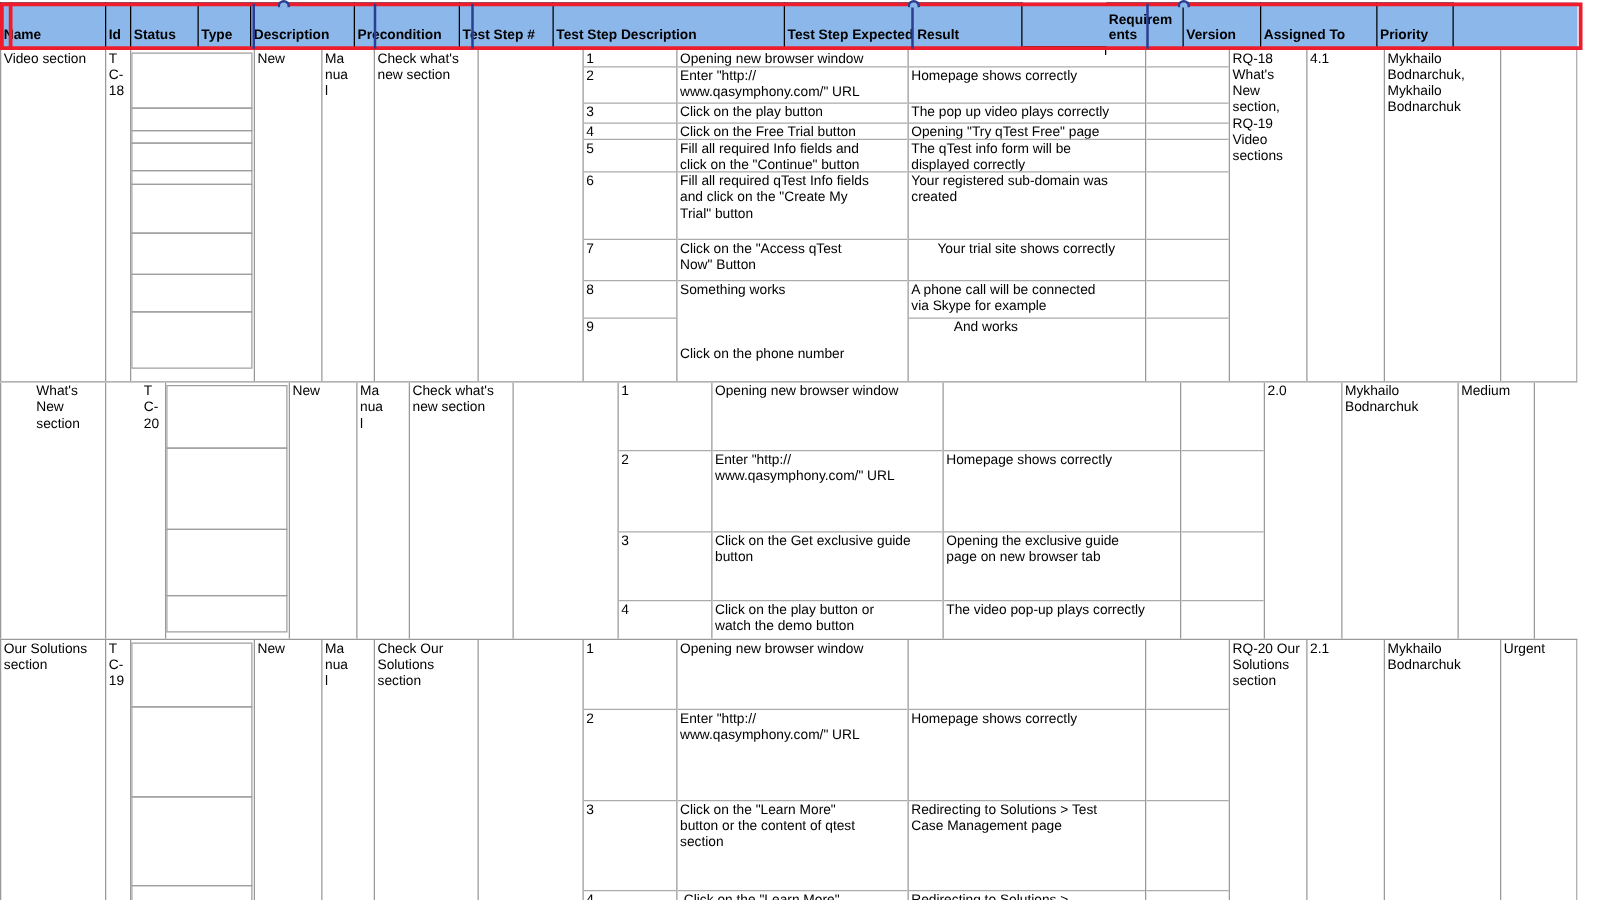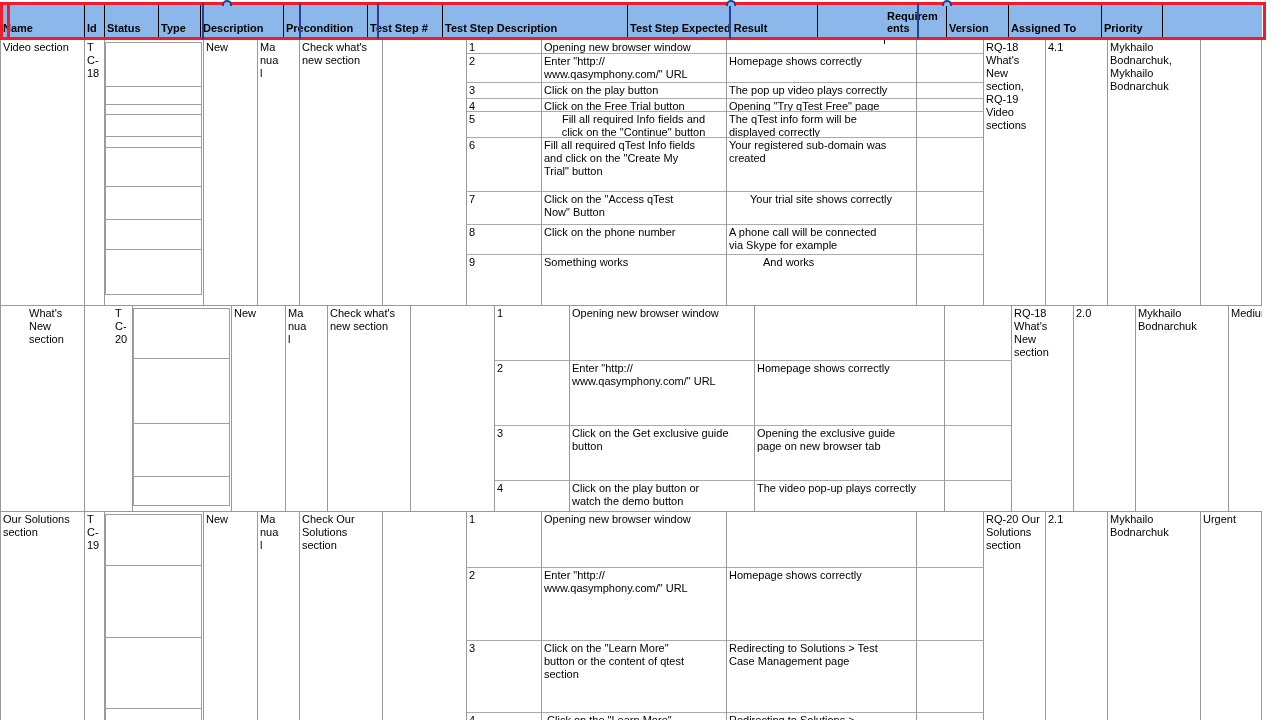--- a/index.html
+++ b/index.html
@@ -68,25 +68,25 @@
         <div class="trow" style="height: 266px;">
           <div class="bcell col-name" style="width: 85px;">Video section</div>
           <div class="bcell col-id" style="width: 20px;">TC-18</div>
           <div class="bcell col-attachments" style="width: 99px;"><div class="attbox" style="height: 45px;"></div><div class="attbox" style="height: 19px;"></div><div class="attbox" style="height: 11px;"></div><div class="attbox" style="height: 23px;"></div><div class="attbox" style="height: 12px;"></div><div class="attbox" style="height: 40px;"></div><div class="attbox" style="height: 34px;"></div><div class="attbox" style="height: 31px;"></div><div class="attbox" style="height: 46px;"></div></div>
           <div class="bcell col-status" style="width: 54px;">New</div>
           <div class="bcell col-type" style="width: 42px;">Manual</div>
           <div class="bcell col-description" style="width: 83px;">Check what's new section</div>
           <div class="bcell col-precondition" style="width: 84px;"></div>
           <div class="bcell stepcol col-stepnum" style="width: 75px;"><div class="steprow" style="height: 14px;">1</div><div class="steprow" style="height: 29px;">2</div><div class="steprow" style="height: 16px;">3</div><div class="steprow" style="height: 13px;">4</div><div class="steprow" style="height: 26px;">5</div><div class="steprow" style="height: 54px;">6</div><div class="steprow" style="height: 33px;">7</div><div class="steprow" style="height: 30px;">8</div><div class="steprow last" style="height: 51px;">9</div></div>
           <div class="bcell stepcol col-stepdesc" style="width: 185px;"><div class="steprow" style="height: 14px;">Opening new browser window</div><div class="steprow" style="height: 29px;">Enter "http://
-www.qasymphony.com/" URL</div><div class="steprow" style="height: 16px;">Click on the play button</div><div class="steprow" style="height: 13px;">Click on the Free Trial button</div><div class="steprow" style="height: 26px; text-align: center;">Fill all required Info fields and
+www.qasymphony.com/" URL</div><div class="steprow" style="height: 16px;">Click on the play button</div><div class="steprow" style="height: 13px;">Click on the Free Trial button</div><div class="steprow" style="height: 26px;">Fill all required Info fields and
 click on the "Continue" button</div><div class="steprow" style="height: 54px;">Fill all required qTest Info fields
 and click on the "Create My
 Trial" button</div><div class="steprow" style="height: 33px;">Click on the "Access qTest
-Now" Button</div><div class="steprow" style="height: 30px;">Click on the phone number</div><div class="steprow last" style="height: 51px;">Something works</div></div>
+Now" Button</div><div class="steprow last" style="height: 51px;">Something works</div><div class="steprow" style="height: 30px;">Click on the phone number</div></div>
           <div class="bcell stepcol col-stepexp" style="width: 190px;"><div class="steprow" style="height: 14px;"></div><div class="steprow" style="height: 29px;">Homepage shows correctly</div><div class="steprow" style="height: 16px;">The pop up video plays correctly</div><div class="steprow" style="height: 13px;">Opening "Try qTest Free" page</div><div class="steprow" style="height: 26px;">The qTest info form will be
 displayed correctly</div><div class="steprow" style="height: 54px;">Your registered sub-domain was
 created</div><div class="steprow" style="height: 33px; text-align: center;">Your trial site shows correctly</div><div class="steprow" style="height: 30px;">A phone call will be connected
 via Skype for example</div><div class="steprow last" style="height: 51px; margin-left: 34px;">And works</div></div>
           <div class="bcell stepcol col-stepatt" style="width: 67px;"><div class="steprow" style="height: 14px;"></div><div class="steprow" style="height: 29px;"></div><div class="steprow" style="height: 16px;"></div><div class="steprow" style="height: 13px;"></div><div class="steprow" style="height: 26px;"></div><div class="steprow" style="height: 54px;"></div><div class="steprow" style="height: 33px;"></div><div class="steprow" style="height: 30px;"></div><div class="steprow last" style="height: 51px;"></div></div>
           <div class="bcell col-requirements" style="width: 62px;">RQ-18 What's New section, RQ-19 Video sections</div>
           <div class="bcell col-version" style="width: 62px;">4.1</div>
           <div class="bcell col-assigned" style="width: 93px;">Mykhailo Bodnarchuk, Mykhailo Bodnarchuk</div>
           <div class="bcell col-priority" style="width: 61px;"></div>
         </div>
@@ -99,21 +99,20 @@
           <div class="bcell col-description" style="width: 83px;">Check what's new section</div>
           <div class="bcell col-precondition" style="width: 84px;"></div>
           <div class="bcell stepcol col-stepnum" style="width: 75px;"><div class="steprow" style="height: 55px;">1</div><div class="steprow" style="height: 65px;">2</div><div class="steprow" style="height: 55px;">3</div><div class="steprow last" style="height: 31px;">4</div></div>
           <div class="bcell stepcol col-stepdesc" style="width: 185px;"><div class="steprow" style="height: 55px;">Opening new browser window</div><div class="steprow" style="height: 65px;">Enter "http://
 www.qasymphony.com/" URL</div><div class="steprow" style="height: 55px;">Click on the Get exclusive guide
 button</div><div class="steprow last" style="height: 31px;">Click on the play button or
 watch the demo button</div></div>
           <div class="bcell stepcol col-stepexp" style="width: 190px;"><div class="steprow" style="height: 55px;"></div><div class="steprow" style="height: 65px;">Homepage shows correctly</div><div class="steprow" style="height: 55px;">Opening the exclusive guide
 page on new browser tab</div><div class="steprow last" style="height: 31px;">The video pop-up plays correctly</div></div>
           <div class="bcell stepcol col-stepatt" style="width: 67px;"><div class="steprow" style="height: 55px;"></div><div class="steprow" style="height: 65px;"></div><div class="steprow" style="height: 55px;"></div><div class="steprow last" style="height: 31px;"></div></div>
-          <div class="bcell col-requirements" style="width: 62px;">RQ-18 What's New section</div>
           <div class="bcell col-version" style="width: 62px;">2.0</div>
           <div class="bcell col-assigned" style="width: 93px;">Mykhailo Bodnarchuk</div>
           <div class="bcell col-priority" style="width: 61px;">Medium</div>
         </div>
         <div class="trow" style="height: 261px;">
           <div class="bcell col-name" style="width: 85px;">Our Solutions section</div>
           <div class="bcell col-id" style="width: 20px;">TC-19</div>
           <div class="bcell col-attachments" style="width: 99px;"><div class="attbox" style="height: 52px;"></div><div class="attbox" style="height: 73px;"></div><div class="attbox" style="height: 72px;"></div><div class="attbox" style="height: 50px;"></div></div>
           <div class="bcell col-status" style="width: 54px;">New</div>
           <div class="bcell col-type" style="width: 42px;">Manual</div>

